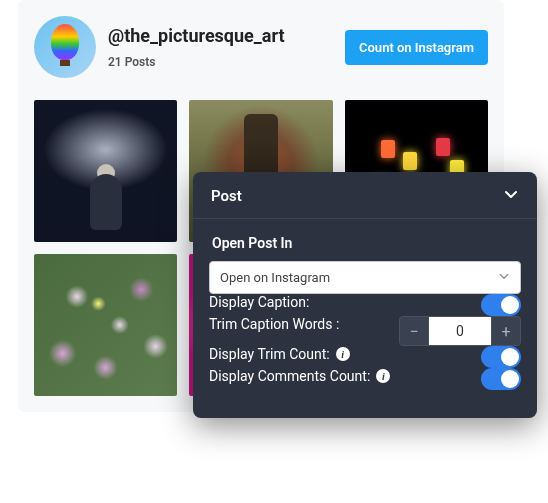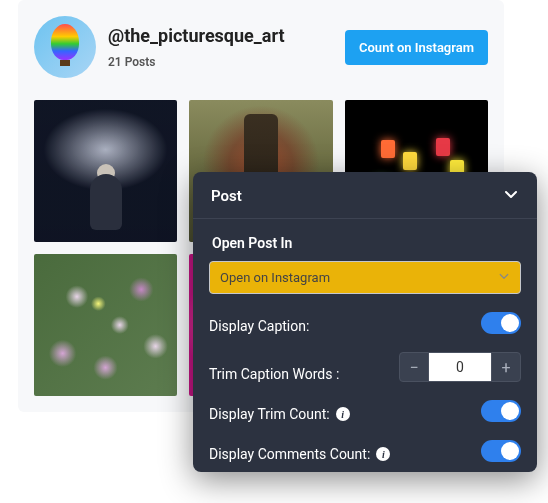--- a/index.html
+++ b/index.html
@@ -25,27 +25,27 @@
 .lan{position:absolute;width:14px;height:18px;border-radius:2px;box-shadow:0 0 8px currentColor}
 .l1{background:#ff6b35;color:#ff6b35;top:40px;left:36px}
 .l2{background:#ffd93d;color:#ffd93d;top:52px;left:58px}
 .l3{background:#6bcf7f;color:#6bcf7f;top:78px;left:28px;width:16px;height:20px}
 .l4{background:#e63946;color:#e63946;top:38px;right:38px}
 .l5{background:#ffeb3b;color:#ffeb3b;top:60px;right:24px}
 .t4{background:radial-gradient(circle at 30% 30%,#e8d5e8 0%,transparent 8%),radial-gradient(circle at 60% 50%,#e8d5e8 0%,transparent 8%),radial-gradient(circle at 20% 70%,#d4a5d4 0%,transparent 9%),radial-gradient(circle at 75% 25%,#c488c4 0%,transparent 8%),radial-gradient(circle at 50% 80%,#d4a5d4 0%,transparent 9%),radial-gradient(circle at 85% 65%,#e8d5e8 0%,transparent 8%),radial-gradient(circle at 45% 35%,#f5f57a 0%,transparent 6%),linear-gradient(135deg,#4a6b3d 0%,#5d7c4f 100%)}
 .t5{background:radial-gradient(circle at 50% 50%,#ff1493 0%,#ff69b4 40%,#c71585 75%);position:relative}
 .t5::after{content:"";position:absolute;left:50%;top:50%;width:30px;height:30px;background:#7a1a4a;border-radius:50%;transform:translate(-50%,-50%)}
 .t6{background:linear-gradient(120deg,#6b8a9e 0%,#4a6578 50%,#5a7688 100%)}
-.settings-panel{position:absolute;top:172px;left:193px;width:344px;background:#2c3240;border-radius:8px;box-shadow:0 8px 32px rgba(0,0,0,0.45);color:#fff;padding:0 16px 10px}
+.settings-panel{position:absolute;top:172px;left:193px;width:344px;background:#2c3240;border-radius:8px;box-shadow:0 8px 32px rgba(0,0,0,0.45);color:#fff;padding:0 16px 28px}
 .panel-head{display:flex;justify-content:space-between;align-items:center;padding:14px 2px 12px;font-size:15px;font-weight:600}
 .chev{cursor:pointer}
 .divider{height:1px;background:#3d4352;margin:0 -16px}
 .section-title{font-size:14px;font-weight:600;margin:16px 3px 10px}
-.select{width:100%;background:#eab308;color:#444;border:1px solid #c5c7cc;border-radius:4px;padding:8px 10px;font-size:13px;display:flex;justify-content:space-between;align-items:flex-start;cursor:pointer}
-.row{display:flex;justify-content:space-between;align-items:flex-end;margin-top:18px;font-size:14px}
+.select{width:100%;background:#ffffff;color:#444;border:1px solid #c5c7cc;border-radius:4px;padding:8px 10px;font-size:13px;display:flex;justify-content:space-between;align-items:flex-start;cursor:pointer}
+.row{display:flex;justify-content:space-between;align-items:flex-start;font-size:14px}
 .row .lbl{display:flex;align-items:center;gap:6px}
 .info{width:14px;height:14px;border-radius:50%;background:#fff;color:#2c3240;font-size:10px;font-style:italic;font-weight:700;display:flex;align-items:center;justify-content:center;font-family:Georgia,serif}
 .toggle{width:40px;height:22px;background:#2f80ed;border-radius:11px;position:relative;cursor:pointer}
 .toggle::after{content:"";position:absolute;right:2px;top:2px;width:18px;height:18px;background:#fff;border-radius:50%}
 .stepper{display:flex;align-items:stretch;height:30px}
 .step-btn{width:30px;background:#3a4150;color:#aab0bd;display:flex;align-items:center;justify-content:center;font-size:16px;cursor:pointer;border:1px solid #4a5160}
 .step-btn.minus{border-radius:4px 0 0 4px}
 .step-btn.plus{border-radius:0 4px 4px 0}
 .step-val{width:62px;background:#fff;color:#333;display:flex;align-items:center;justify-content:center;font-size:14px;border-top:1px solid #4a5160;border-bottom:1px solid #4a5160}
 </style>

